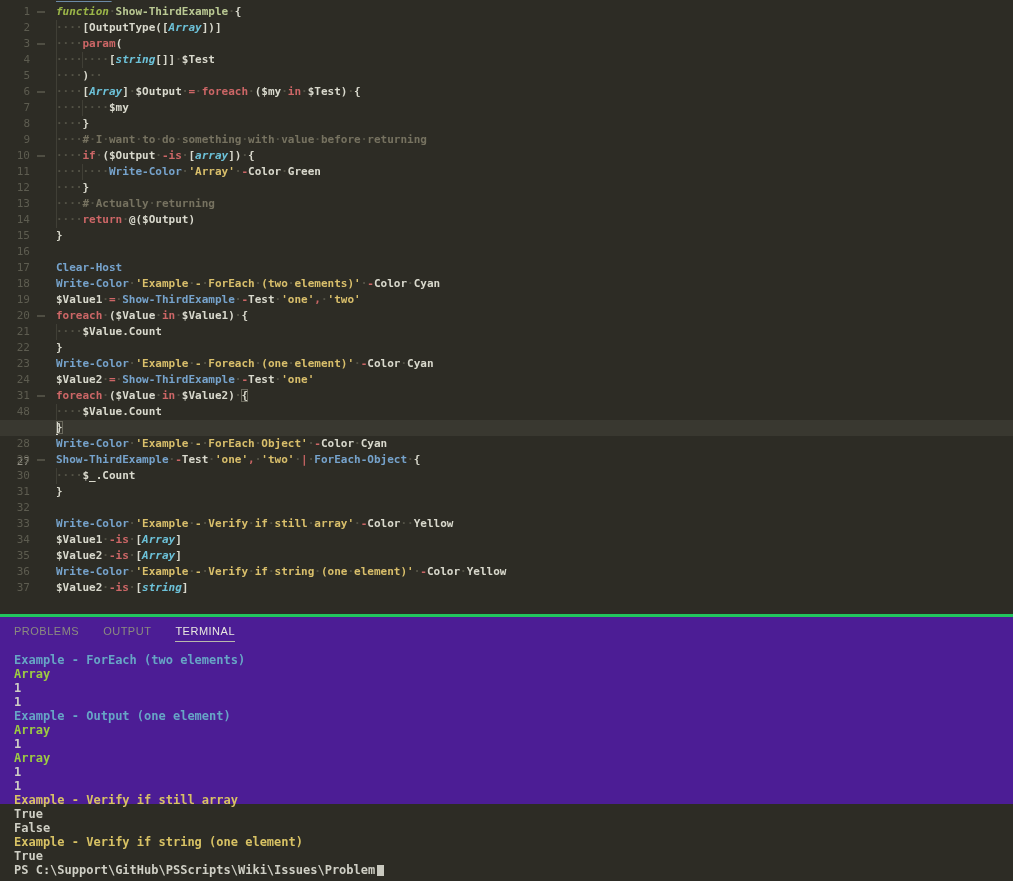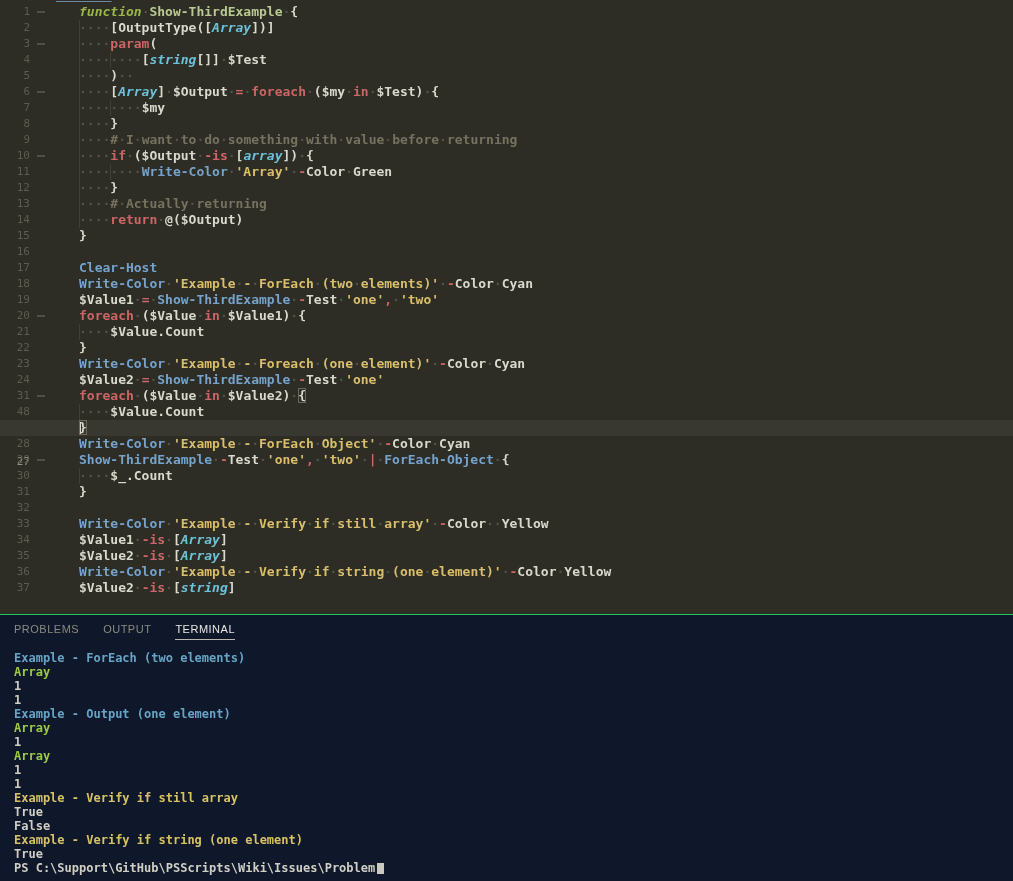--- a/index.html
+++ b/index.html
@@ -18,38 +18,38 @@
   .ed-row { display:flex; height:16px; line-height:16px; position:relative; }
   .ed-row.active { background:#393830; }
   .ln {
     width:30px; flex:0 0 30px; text-align:right;
     font-size:11px; color:#5d5c50; font-weight:normal; user-select:none;
   }
   .ed-row.active .ln { color:#949288;margin-top:34px; }
   .fold { width:26px; flex:0 0 26px; position:relative; }
   .fold-dash { position:absolute; left:7px; top:7px; width:8px; height:2px; background:#4f4e43; }
   .code {
-    position:relative; white-space:pre; font-size:13px; font-weight:bold;
-    color:#d9d9cd; flex:1 1 auto;margin-left:23px;
+    position:relative; white-space:pre; font-size:11px; font-weight:bold;
+    color:#d9d9cd; flex:1 1 auto;
   }
   .guide { position:absolute; top:0; bottom:0; width:1px; background:#403f36; }
   .w { color:#d9d9cd; }
   .k { color:#cc6666; }
   .f { color:#9bb648; font-style:italic; }
   .d { color:#bac993; }
   .t { color:#6cc1d8; font-style:italic; }
   .c { color:#76a3cc; }
   .s { color:#d9bf6b; }
   .m { color:#767260; }
   .dot { color:#535246; }
   .bm { box-shadow: inset 0 0 0 1px #6a695d; }
   .caret { display:inline-block; width:0; border-left:2px solid #d8d8d0; height:13px; vertical-align:middle; margin-right:-2px; }
 
   
-  .panel { height:267px; background:#0f172a; border-top:1px solid #22c55e; }
+  .panel { height:190px; background:#4c1d95; border-top:3px solid #22c55e; }
   .tabs {
     display:flex; align-items:flex-start; padding:8px 0 0 14px; height:28px;
     font-family:"Liberation Sans", sans-serif; font-size:11px; letter-spacing:0.5px;
   }
   .tab { color:#8b8b80; margin-right:24px; cursor:pointer; padding-bottom:4px; }
   .tab.active { color:#e8e8e0; border-bottom:1px solid #b9b9ad;text-align:right; }
   .term { padding:8px 0 0 14px; }
   .t-row { height:14px; line-height:14px; font-size:12px; font-weight:bold; white-space:pre; color:#cfcfc5; }
   .t-cyan { color:#67a5c6; }
   .t-green { color:#9cca42; }

